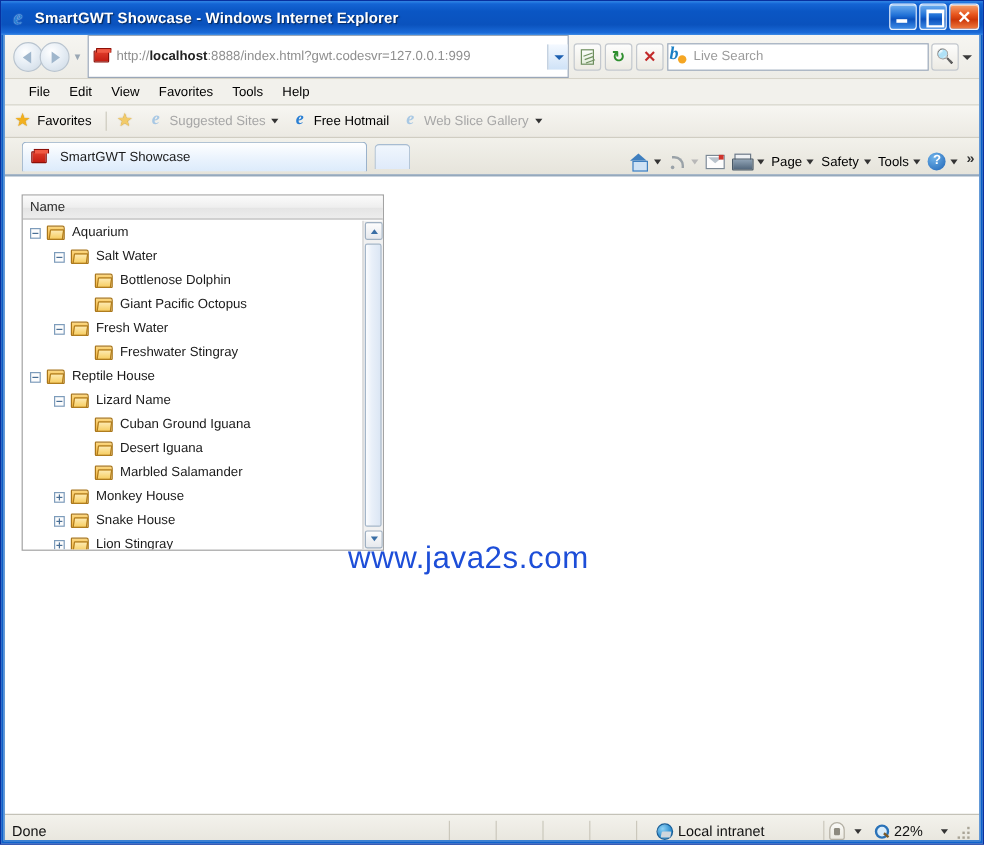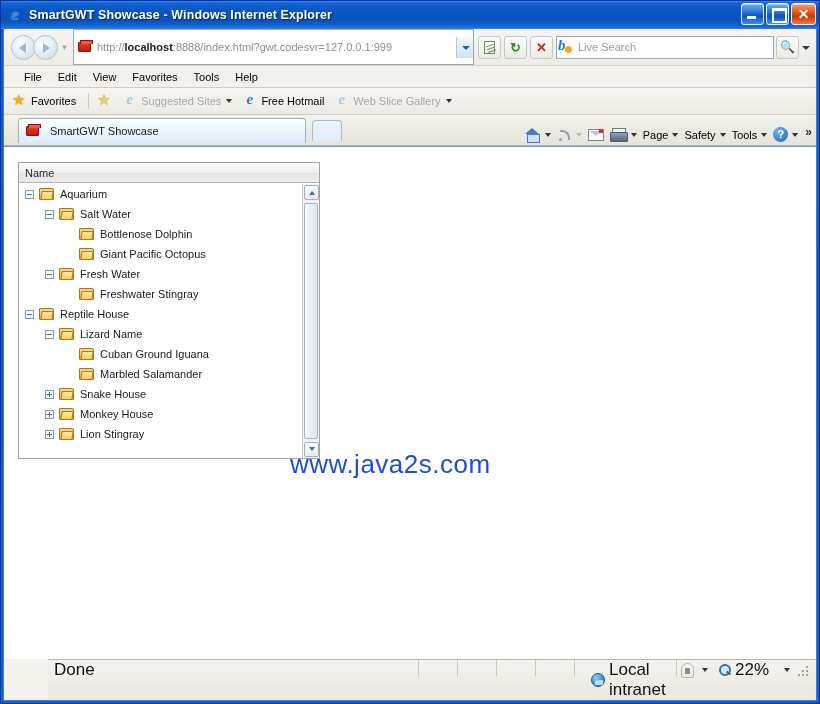--- a/index.html
+++ b/index.html
@@ -516,24 +516,23 @@
     border: 1px solid #a4b6c9;
     border-radius: 2px;
   }
 
   
   #statusbar {
     flex: 0 0 22px;
     background: linear-gradient(to bottom, #f3f2ec 0%, #e9e7df 100%);
     border-top: 1px solid #b9b6ab;
     display: flex;
-    align-items: flex-start;
-    font-size: 17px;
+    align-items: flex-end;
+    font-size: 12px;
     color: #111;
-    margin-left: 44px;
   }
   #status-text { padding-left: 6px; flex: 0 0 370px; }
   .st-sep { width:1px; height:16px; background:#cbc8bc; flex:0 0 1px; }
   .st-cell { flex: 0 0 38px; height:16px; }
   #status-zone {
     flex: 1 1 auto;
     display:flex; align-items:center; padding-left:16px;
   }
   .globe {
     width:14px;height:14px;border-radius:50%;flex:0 0 14px;margin-right:4px;
@@ -791,37 +790,45 @@
                   <span class="f-front"></span>
                 </span>
                 <span class="tlabel">Cuban Ground Iguana</span>
               </div>
               <div class="trow" style="padding-left: 46px;">
                 <span class="toggle none"></span>
                 <span class="folder">
                   <span class="f-back"></span>
                   <span class="f-front"></span>
                 </span>
+                <span class="tlabel">Desert Iguana</span>
+              </div>
+              <div class="trow" style="padding-left: 46px;">
+                <span class="toggle none"></span>
+                <span class="folder">
+                  <span class="f-back"></span>
+                  <span class="f-front"></span>
+                </span>
                 <span class="tlabel">Marbled Salamander</span>
               </div>
               <div class="trow" style="padding-left: 26px;">
                 <span class="toggle plus"></span>
                 <span class="folder">
                   <span class="f-back"></span>
                   <span class="f-front"></span>
                 </span>
-                <span class="tlabel">Snake House</span>
+                <span class="tlabel">Monkey House</span>
               </div>
               <div class="trow" style="padding-left: 26px;">
                 <span class="toggle plus"></span>
                 <span class="folder">
                   <span class="f-back"></span>
                   <span class="f-front"></span>
                 </span>
-                <span class="tlabel">Monkey House</span>
+                <span class="tlabel">Snake House</span>
               </div>
               <div class="trow" style="padding-left: 26px;">
                 <span class="toggle plus"></span>
                 <span class="folder">
                   <span class="f-back"></span>
                   <span class="f-front"></span>
                 </span>
                 <span class="tlabel">Lion Stingray</span>
               </div>
             </div>

